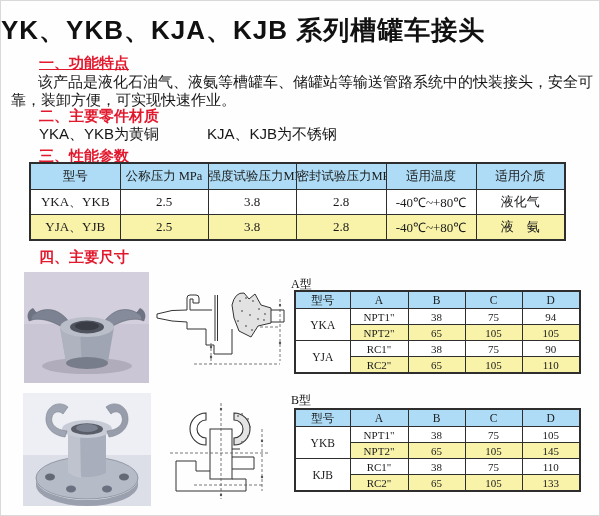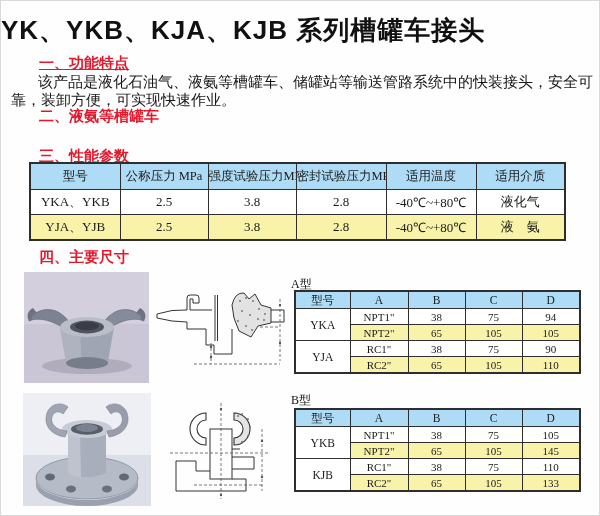--- a/index.html
+++ b/index.html
@@ -62,21 +62,24 @@
 </head>
 <body>
 
 <div class="page">
 
   <div class="title">YK、YKB、KJA、KJB 系列槽罐车接头</div>
 
   <div class="sec-heading" style="top:53px;text-decoration:underline;">一、功能特点</div>
   <div class="body-text">该产品是液化石油气、液氨等槽罐车、储罐站等输送管路系统中的快装接头，安全可靠，装卸方便，可实现快速作业。</div>
 
-  <div class="sec-heading" style="top:106px;">二、液氨等槽罐车</div>
+  <div class="sec-heading" style="top:106px;">二、主要零件材质</div>
+  <div class="materials-line">
+    <span>YKA、YKB为黄铜</span><span class="gap"></span><span>KJA、KJB为不锈钢</span>
+  </div>
 
   <div class="sec-heading" style="top:146px;">三、性能参数</div>
 
   <table class="perf-table">
     <colgroup>
         <col style="width:90px">
         <col style="width:88px">
         <col style="width:88px">
         <col style="width:90px">
         <col style="width:90px">

